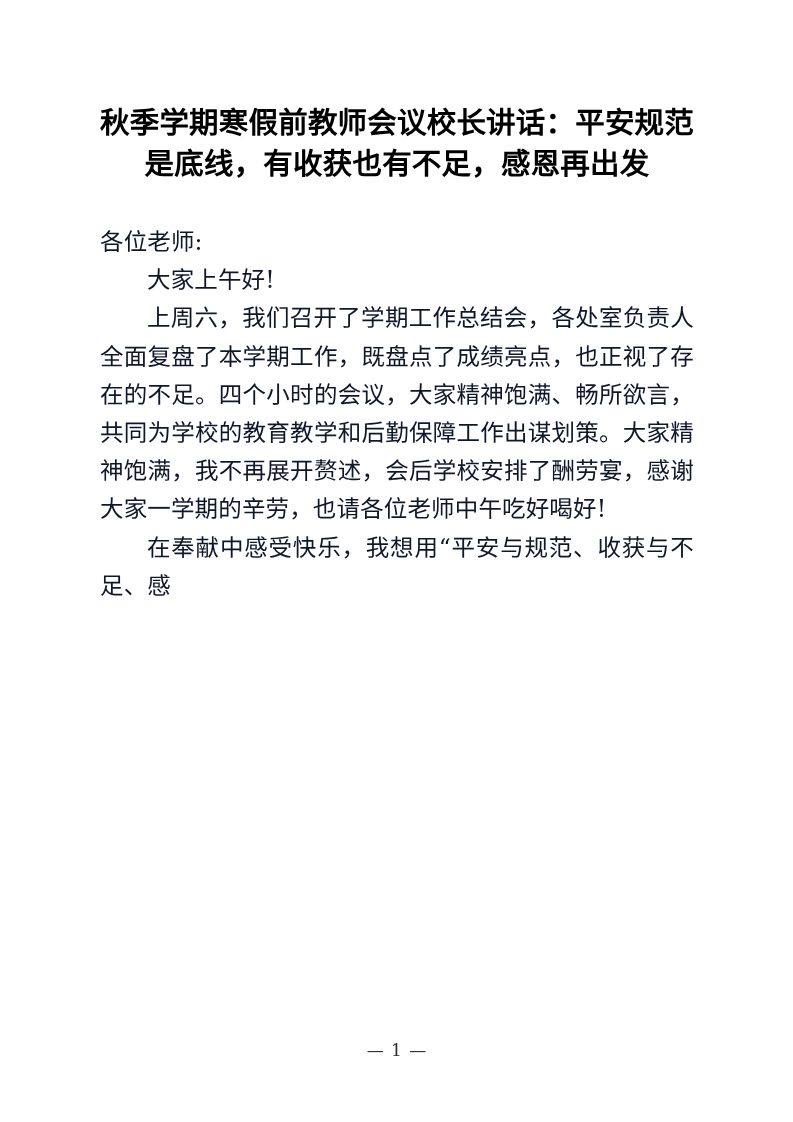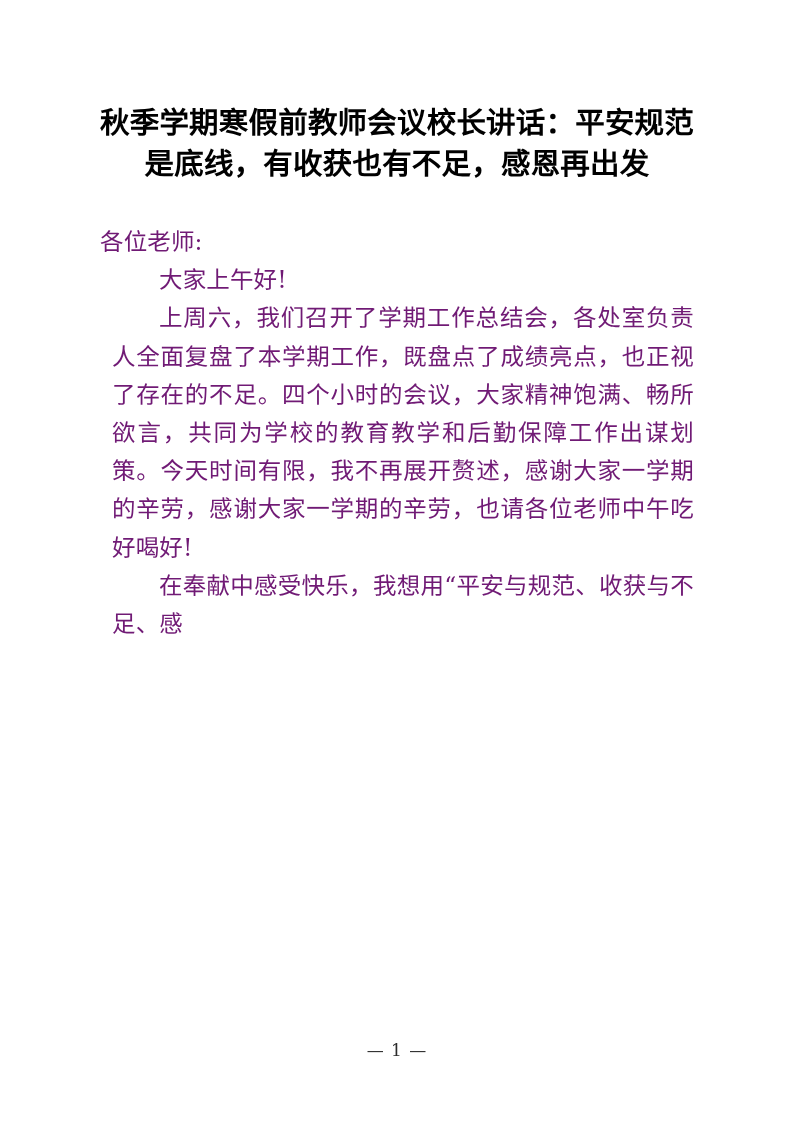--- a/index.html
+++ b/index.html
@@ -53,28 +53,27 @@
 
   p.para {
     margin: 0;
     font-family: "DejaVu Serif", "Liberation Serif", serif;
     font-size: 23.5px;
     line-height: 38.2px;
     text-align: justify;
     text-justify: inter-ideograph;
     text-align-last: left;
     letter-spacing: 0.15px;
-    color: #701a75;
+    color: #0f172a;
     word-break: break-all;
     text-indent: 0;
   }
 
   p.para.indent {
     text-indent: 2em;
-    margin-left: 12px;
   }
 
   .footer {
     position: absolute;
     left: 100px;
     top: 1040px;
     width: 594px;
     text-align: center;
     font-family: "DejaVu Serif", "Liberation Serif", serif;
     font-size: 17px;
@@ -92,21 +91,21 @@
 
     <h1 class="doc-title">秋季学期寒假前教师会议校长讲话：平安规范是底线，有收获也有不足，感恩再出发</h1>
 
     <div class="body-block">
 
       <p class="para">各位老师:</p>
 
       <p class="para indent">大家上午好!</p>
 
 
-      <p class="para indent">上周六，我们召开了学期工作总结会，各处室负责人全面复盘了本学期工作，既盘点了成绩亮点，也正视了存在的不足。四个小时的会议，大家精神饱满、畅所欲言，共同为学校的教育教学和后勤保障工作出谋划策。今天时间有限，我不再展开赘述，感谢大家一学期的辛劳，感谢大家一学期的辛劳，也请各位老师中午吃好喝好!</p>
+      <p class="para indent">上周六，我们召开了学期工作总结会，各处室负责人全面复盘了本学期工作，既盘点了成绩亮点，也正视了存在的不足。四个小时的会议，大家精神饱满、畅所欲言，共同为学校的教育教学和后勤保障工作出谋划策。大家精神饱满，我不再展开赘述，会后学校安排了酬劳宴，感谢大家一学期的辛劳，也请各位老师中午吃好喝好!</p>
 
       <p class="para indent">在奉献中感受快乐，我想用“平安与规范、收获与不足、感</p>
 
     </div>
   </div>
 
   <div class="footer">
     <span>— 1 —</span>
   </div>
 

